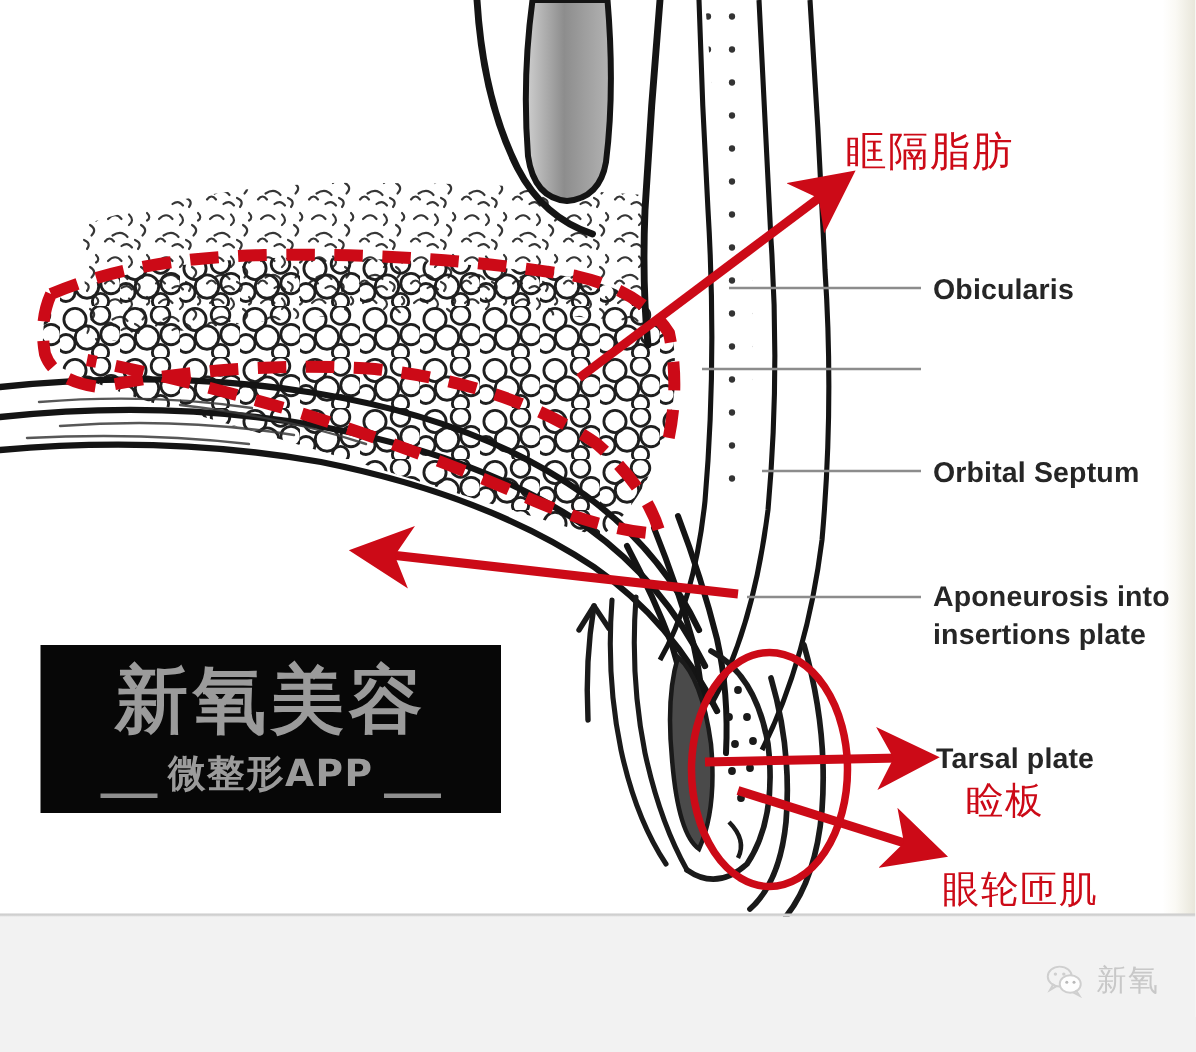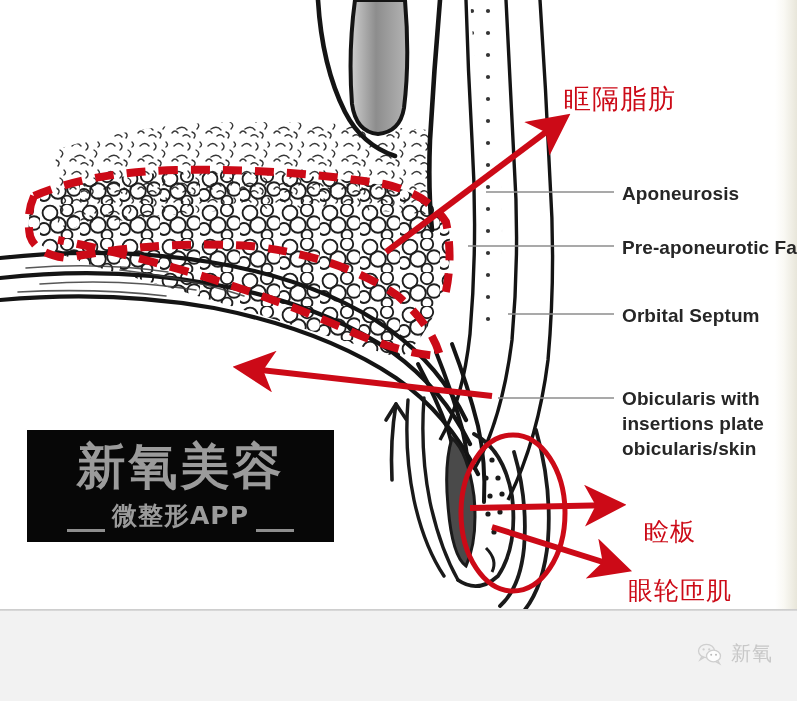--- a/index.html
+++ b/index.html
@@ -30,21 +30,21 @@
 
   
   .en-label{
     position:absolute;
     font-family:"Liberation Sans","DejaVu Sans",sans-serif;
     font-size:19px;font-weight:600;color:#262626;
     line-height:25px;letter-spacing:.1px;white-space:pre;
   }
   .cn-label{
     position:absolute;
-    font-family:Liberation Mono, monospace;
+    font-family:Liberation Sans, sans-serif;
     font-size:27px;font-weight:500;color:#cc0a17;
     line-height:32px;white-space:pre;letter-spacing:1px;
   }
   .cn-label.small{font-size:25px;}
 
   
   #wm-box{
     position:absolute;left:27px;top:430px;width:307px;height:112px;
     background:#070707;
     display:flex;flex-direction:column;
@@ -217,30 +217,29 @@
         <line x1="492" y1="396" x2="243" y2="368"></line>
 
         <line x1="470" y1="508" x2="616" y2="505"></line>
 
         <line x1="492" y1="527" x2="622" y2="568"></line>
       </g>
     </svg>
 
     <div id="page-edge"></div>
 
-    <div class="en-label" style="left:622px;top:181px;">Aponeurosis</div>
-
-    <div class="en-label" style="left:622px;top:235px;">Pre-aponeurotic Fa</div>
+    <div class="en-label" style="left:622px;top:181px;">Obicularis</div>
+
 
     <div class="en-label" style="left:622px;top:303px;">Orbital Septum</div>
 
-    <div class="en-label" style="left:622px;top:386px;">Obicularis with</div>
+    <div class="en-label" style="left:622px;top:386px;">Aponeurosis into</div>
     <div class="en-label" style="left:622px;top:411px;">insertions plate</div>
-    <div class="en-label" style="left:622px;top:436px;">obicularis/skin</div>
-
+
+    <div class="en-label" style="left:624px;top:494px;">Tarsal plate</div>
 
     <div class="cn-label" style="left:564px;top:85px;">眶隔脂肪</div>
 
 
     <div class="cn-label small" style="left:644px;top:518px;text-align:right;">睑板</div>
 
     <div class="cn-label small" style="left:628px;top:557px;margin-top:20px;">眼轮匝肌</div>
 
     <div id="wm-box">
       <div id="wm-main">新氧美容</div>

